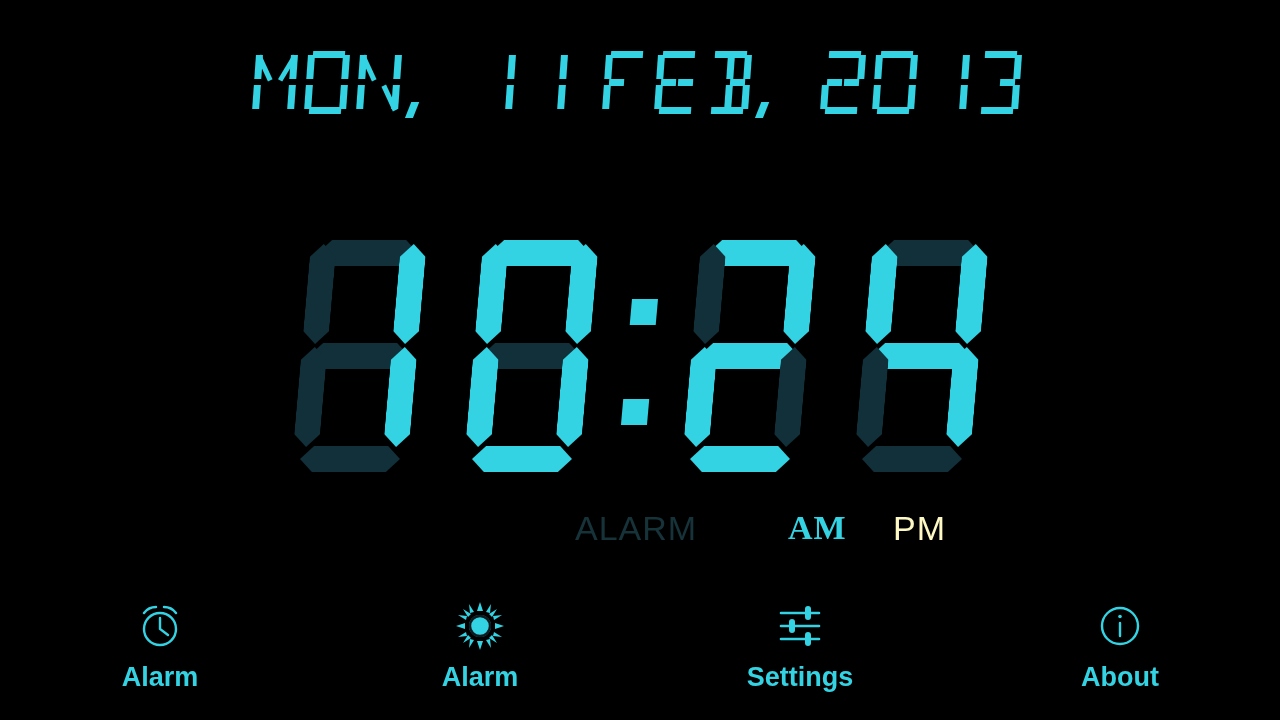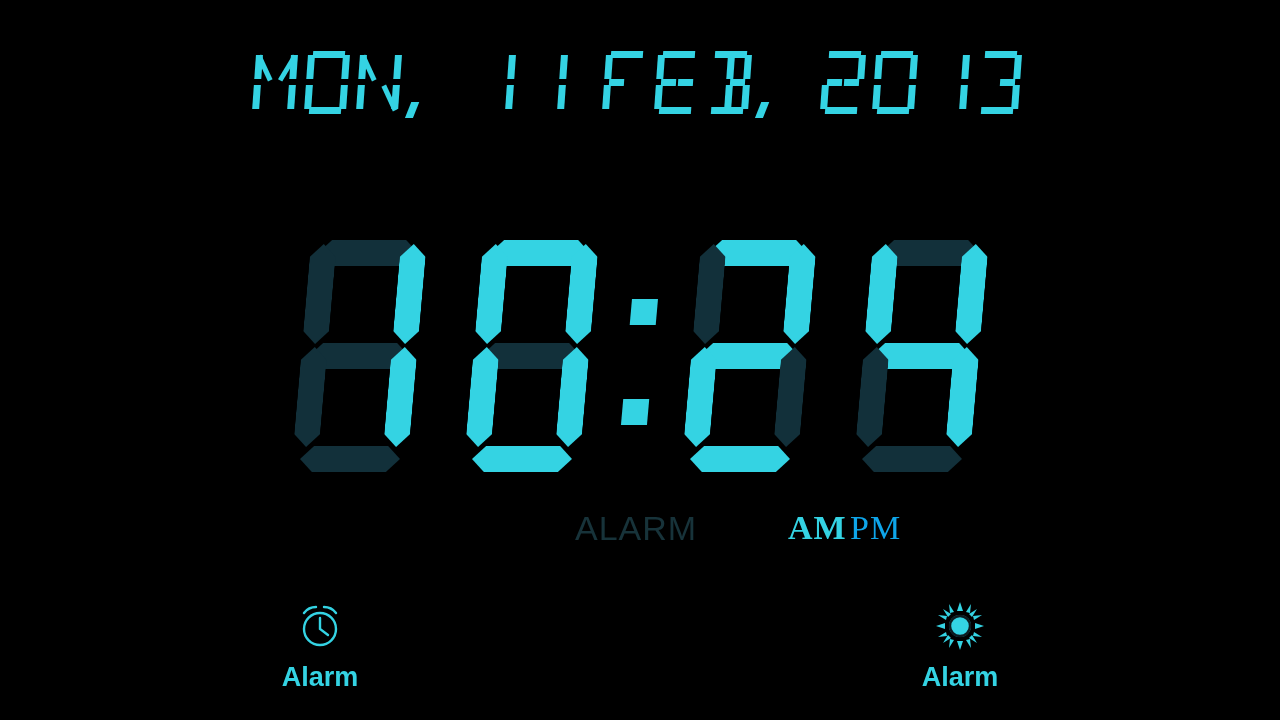--- a/index.html
+++ b/index.html
@@ -113,21 +113,21 @@
   
   #indicators {
     position:absolute;
     top:528px; left:0; width:1280px;
     display:flex; align-items:center;
     font-size:34px; letter-spacing:1px;
     font-family:"Liberation Sans", sans-serif;
   }
   #ind-alarm { position:absolute; left:575px; color:#17333a; }
   #ind-am    { position:absolute; left:788px; color:#34d3e3; font-weight:bold;font-family:Liberation Serif, serif; }
-  #ind-pm    { position:absolute; left:850px; color:#0ea5e9;font-family:Liberation Serif, serif; }
+  #ind-pm    { position:absolute; left:893px; color:#fef9c3; }
   .ind-on { color:#34d3e3 !important; font-weight:bold; }
 
   
   #nav {
     position:absolute;
     bottom:0; left:0; width:1280px; height:130px;
     display:flex;
   }
   .nav-item {
     flex:1 1 25%;
@@ -388,16 +388,39 @@
               <polygon points="6,17 14,22 15,18"></polygon>
               <polygon points="50,39 42,34 41,38"></polygon>
             </g>
           </g>
           <circle cx="28" cy="28" r="10" fill="none" stroke="#0c1b20" stroke-width="2.4"></circle>
         </svg>
       </span>
       <span class="nav-label">Alarm</span>
     </div>
 
-
+    <div class="nav-item">
+      <span class="nav-icon">
+        <svg viewBox="0 0 56 56" width="56" height="56" stroke="#34d3e3" stroke-width="2.6" stroke-linecap="round" fill="none">
+          <line x1="9" y1="15" x2="47" y2="15"></line>
+          <line x1="9" y1="28" x2="47" y2="28"></line>
+          <line x1="9" y1="41" x2="47" y2="41"></line>
+          <rect x="33" y="8" width="6" height="14" rx="3" fill="#34d3e3" stroke="none"></rect>
+          <rect x="17" y="21" width="6" height="14" rx="3" fill="#34d3e3" stroke="none"></rect>
+          <rect x="33" y="34" width="6" height="14" rx="3" fill="#34d3e3" stroke="none"></rect>
+        </svg>
+      </span>
+      <span class="nav-label">Settings</span>
+    </div>
+
+    <div class="nav-item">
+      <span class="nav-icon">
+        <svg viewBox="0 0 56 56" width="56" height="56" stroke="#34d3e3" stroke-width="2.4" fill="none" stroke-linecap="round">
+          <circle cx="28" cy="28" r="18"></circle>
+          <circle cx="28" cy="18.5" r="1.8" fill="#34d3e3" stroke="none"></circle>
+          <line x1="28" y1="25" x2="28" y2="38"></line>
+        </svg>
+      </span>
+      <span class="nav-label">About</span>
+    </div>
 
   </div>
 </div>
 
 </body></html>

